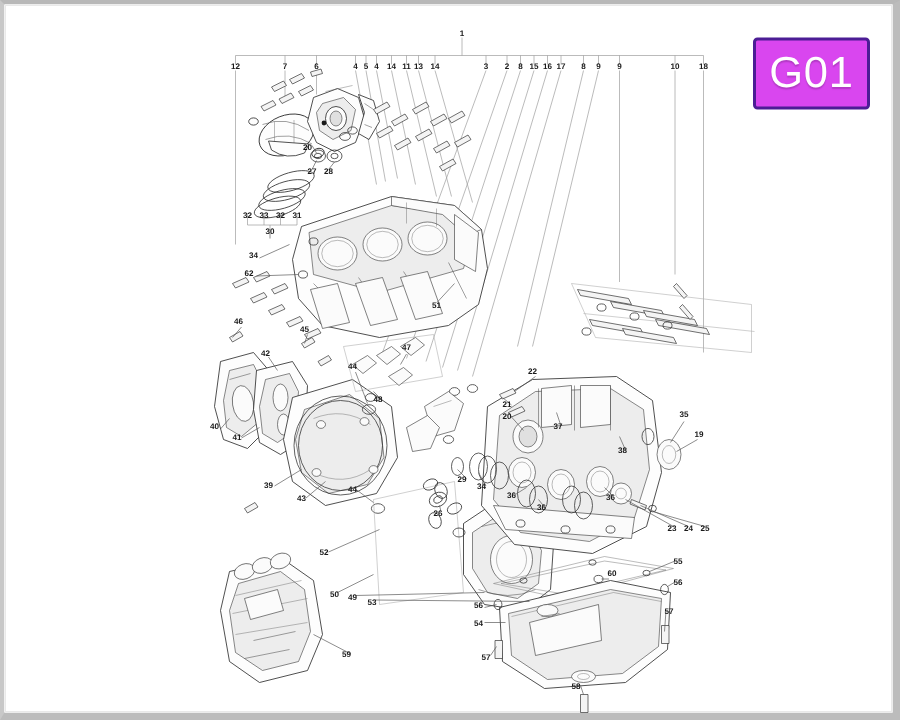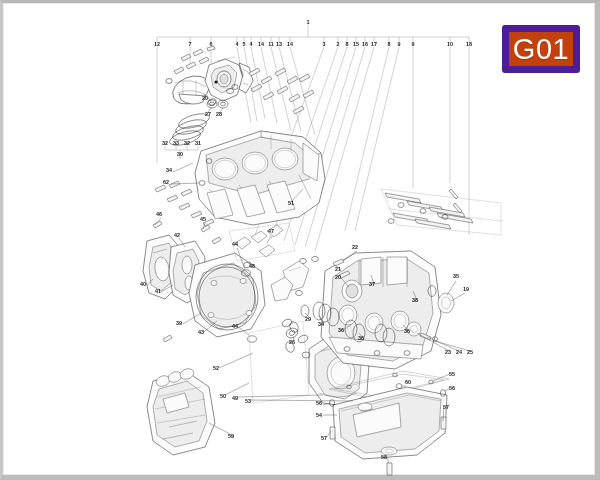--- a/index.html
+++ b/index.html
@@ -36,22 +36,22 @@
     width: 600px;
     height: 480px;
   }
   
   #badge {
     position: absolute;
     left: 499px;
     top: 22px;
     width: 78px;
     height: 48px;
-    background: #c2410c;
-    border: 7px solid #4c1d95;
+    background: #d946ef;
+    border: 2px solid #4c1d95;
     border-radius: 3px;
     display: flex;
     align-items: center;
     justify-content: center;
     box-sizing: border-box;
   }
   #badge-label {
     color: #ffffff;
     font-size: 29px;
     line-height: 1;

